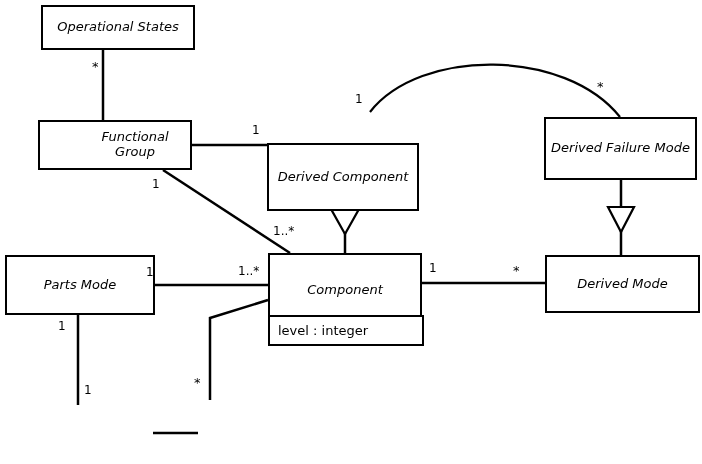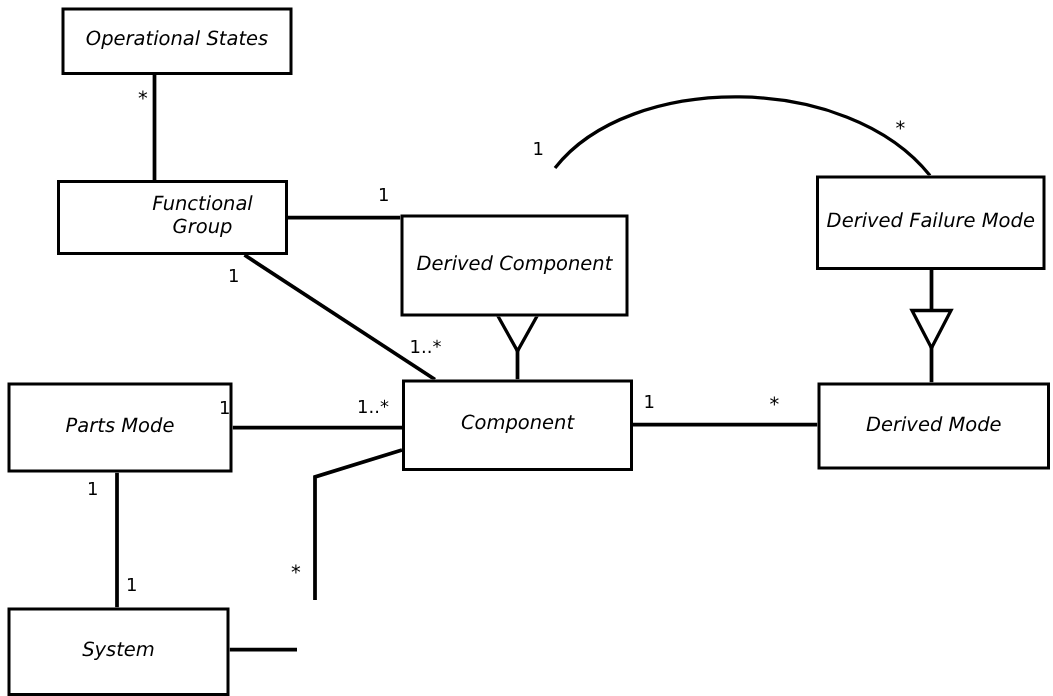--- a/index.html
+++ b/index.html
@@ -117,31 +117,29 @@
   </div>
 
   <div class="uml-class" style="left:544px; top:117px; width:153px; height:63px;">
     <div class="uml-name-compartment">Derived Failure Mode</div>
   </div>
 
   <div class="uml-class" style="left:5px; top:255px; width:150px; height:60px;">
     <div class="uml-name-compartment">Parts Mode</div>
   </div>
 
-  <div class="uml-class" style="left:268px; top:253px; width:154px; height:61px;align-items:center;">
+  <div class="uml-class" style="left:268px; top:253px; width:154px; height:75px;align-items:center;">
     <div class="uml-name-compartment">Component</div>
   </div>
+  <div class="uml-attr-compartment" style="left:268px; top:315px; width:156px; height:31px;">level : integer</div>
 
   <div class="uml-class" style="left:545px; top:255px; width:155px; height:58px;">
     <div class="uml-name-compartment">Derived Mode</div>
   </div>
 
-  <div class="uml-class" style="left:5px; top:405px; width:148px; height:59px;">
-    <div class="uml-name-compartment">System</div>
-  </div>
 
 
   <div class="mult-label mult-star" style="left:92px; top:60px;">*</div>
 
   <div class="mult-label" style="left:252px; top:124px;">1</div>
 
   <div class="mult-label" style="left:355px; top:93px;">1</div>
 
   <div class="mult-label mult-star" style="left:597px; top:80px;">*</div>
 

